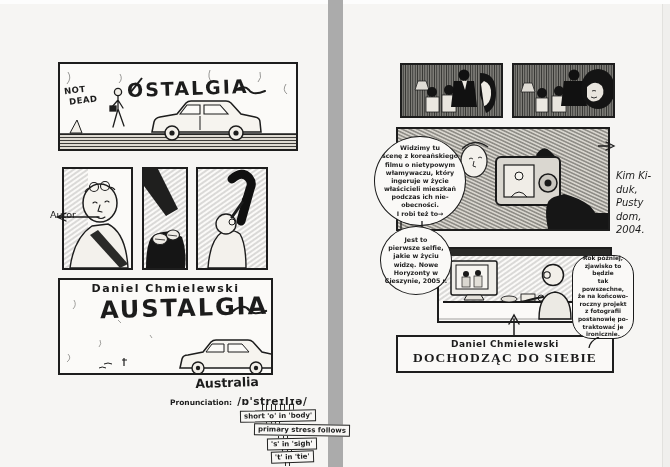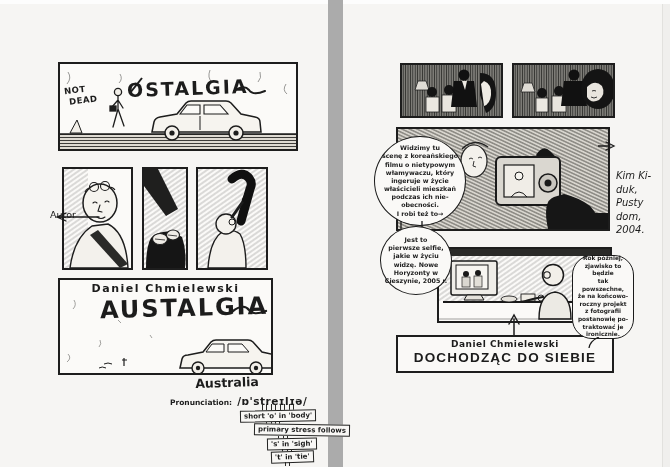--- a/index.html
+++ b/index.html
@@ -57,21 +57,21 @@
   .bubble1{left:374px;top:136px;width:92px;height:90px;border-radius:50%;font-size:6.3px;line-height:1.3;font-weight:bold;padding:4px;}
   .bubble2{left:380px;top:226px;width:72px;height:69px;border-radius:50%;font-size:6.3px;line-height:1.3;font-weight:bold;padding:3px;}
   .bubble3{left:572px;top:255px;width:62px;height:84px;border-radius:20px;font-size:5.8px;line-height:1.32;font-weight:bold;padding:3px;}
   .bubble-link{left:398px;top:221px;z-index:3;}
   .bubble3-tail{left:588px;top:337px;z-index:3;}
 
   .up-arrow{left:506px;top:312px;z-index:2;}
   .titlebox{position:absolute;left:396px;top:335px;width:218px;height:38px;border:2px solid #1d1d1d;background:#faf9f7;
             box-sizing:border-box;z-index:2;text-align:center;}
   .tb-author{font-size:9px;font-weight:bold;margin-top:2px;letter-spacing:.5px;}
-  .tb-title{font-family:Liberation Sans, sans-serif;font-size:13.5px;font-weight:bold;letter-spacing:1.2px;margin-top:1px;}
+  .tb-title{font-family:Liberation Serif, serif;font-size:13.5px;font-weight:bold;letter-spacing:1.2px;margin-top:1px;}
 
   .topband{position:absolute;left:0;top:0;width:670px;height:5px;background:#fdfdfd;}
 </style>
 </head>
 <body>
 
 <div class="shot">
 
   <svg width="0" height="0" style="position:absolute">
     <defs>

